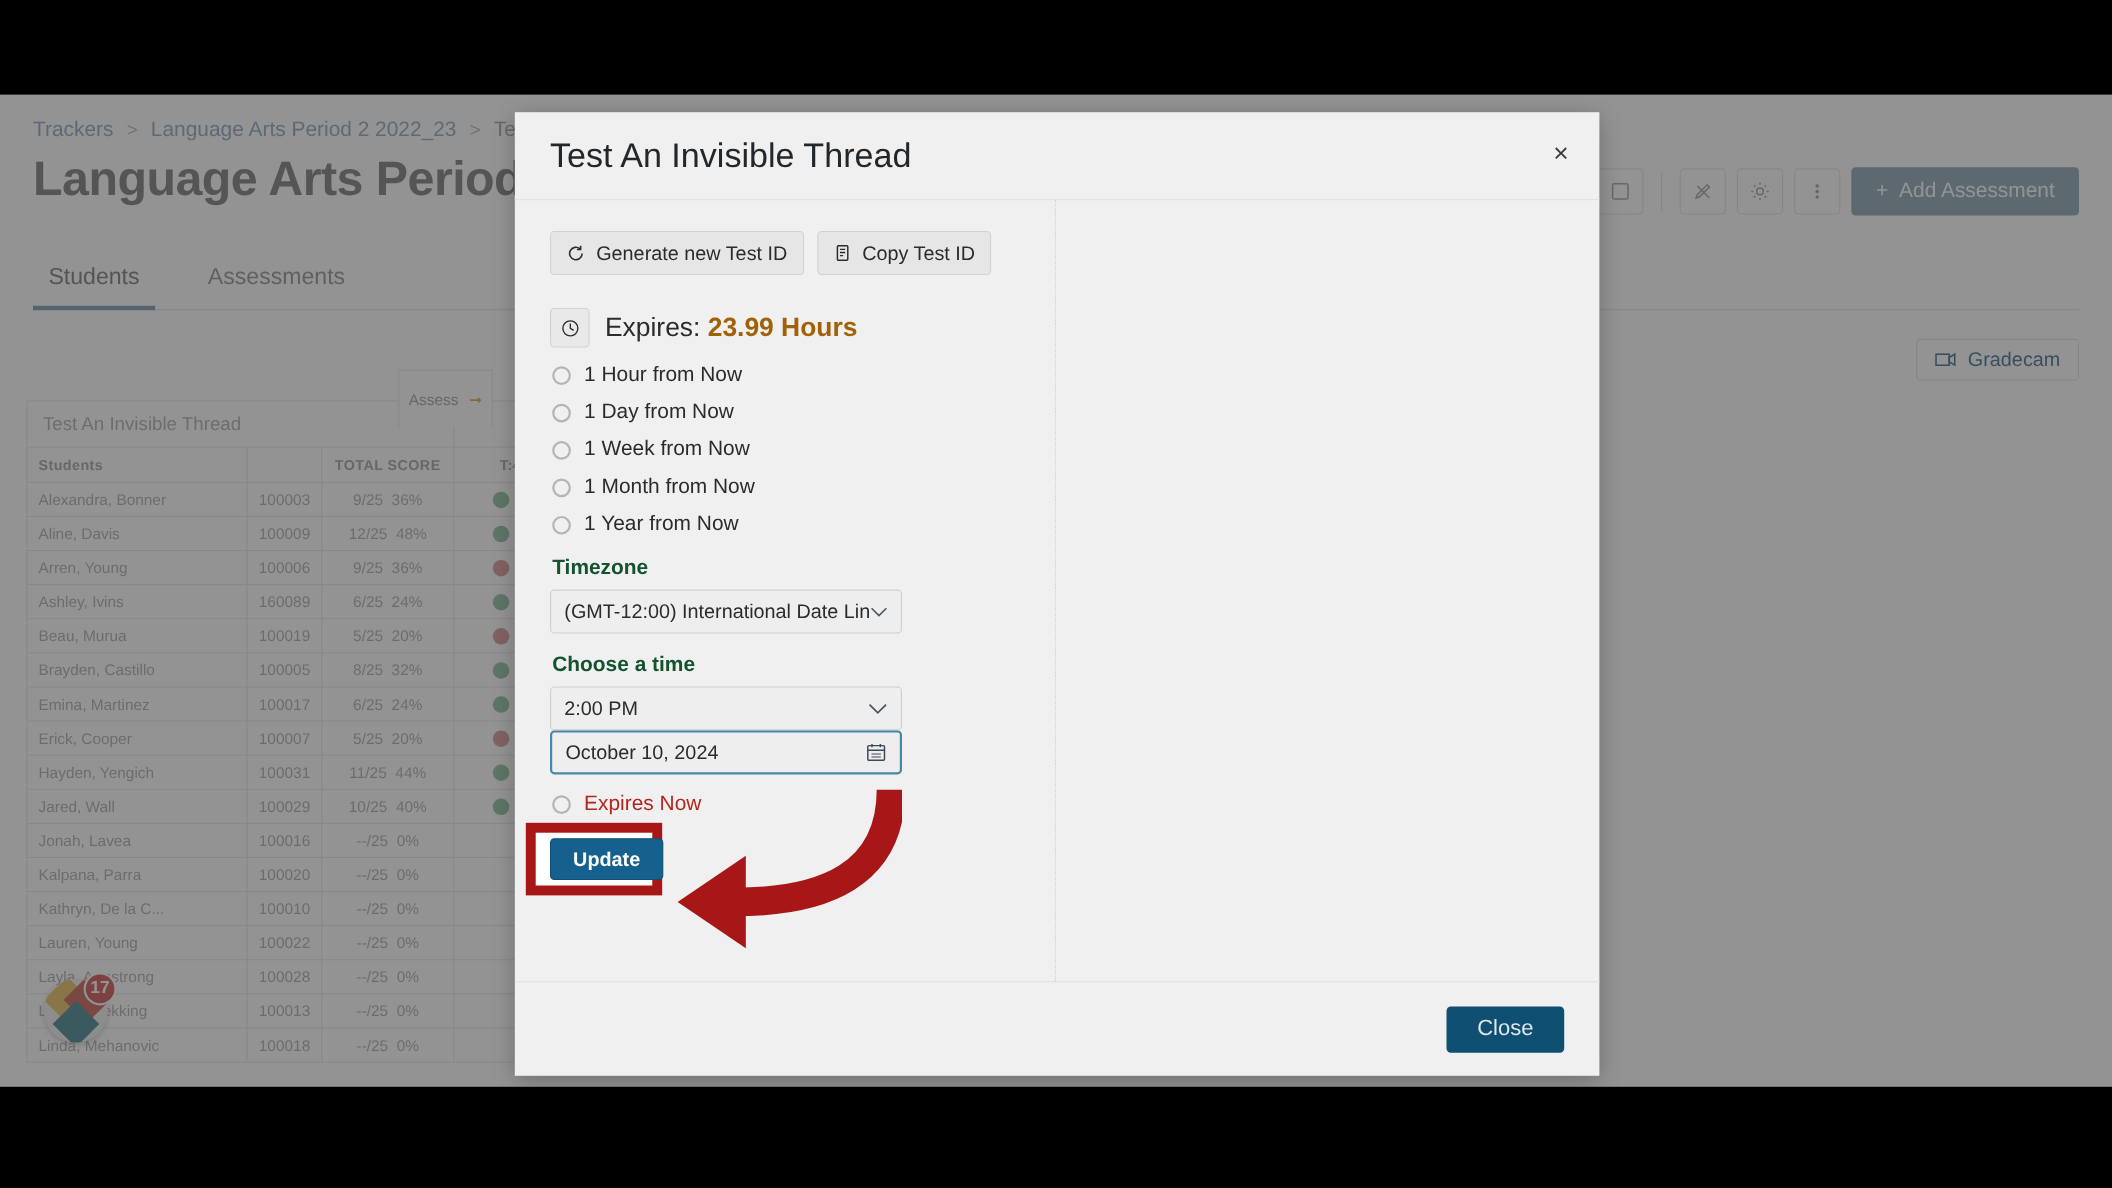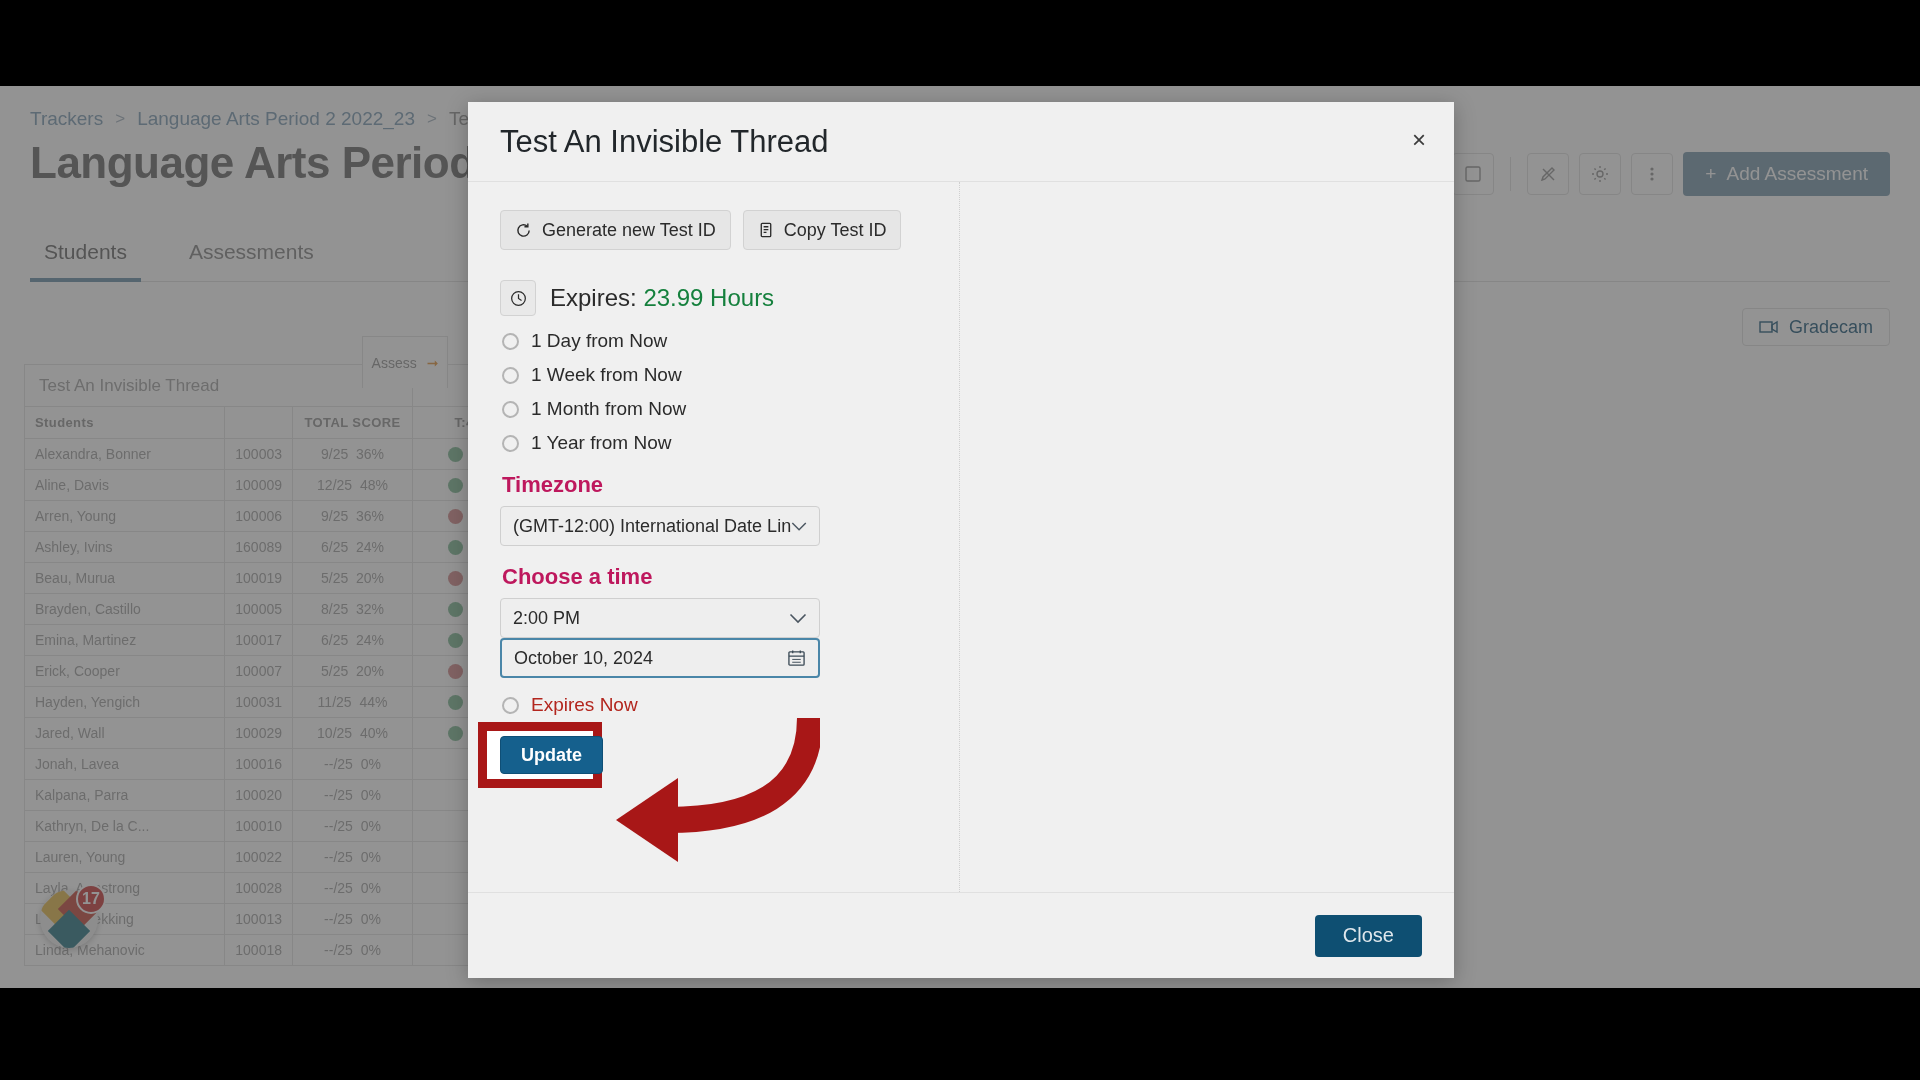--- a/index.html
+++ b/index.html
@@ -187,32 +187,32 @@
     height: 40px; padding: 0 14px; font-size: 18px; color:#2b2b2b;
     display:flex; align-items:center; gap: 10px;
   }
 
   .expires-row { display:flex; align-items:center; gap: 14px; margin-bottom: 14px; }
   .clock-box {
     width: 36px; height: 36px; border:1px solid #d2d2d2; border-radius:4px; background:#e9e9e9;
     display:flex; align-items:center; justify-content:center;
   }
   .expires-label { font-size: 24px; color:#2b2b2b; }
-  .expires-val { color: #15803d; font-weight: normal; }
+  .expires-val { color: #a16207; font-weight: bold; }
 
   .radio-line { display:flex; align-items:center; gap: 12px; margin: 12px 0 12px 2px; }
   .radio {
     width: 17px; height: 17px; border-radius:50%;
     border: 2px solid #b4b4b4; background:#f0f0f0; flex: none;
   }
   .radio.sel { border: 5px solid #15202b; background: #f0f0f0; }
   .radio-label { font-size: 19px; color:#2b2b2b; }
   .radio-label.danger { color: #b3261e; }
 
-  .field-label { font-size: 22px; font-weight: bold; color:#be185d; margin: 18px 0 8px 2px; }
+  .field-label { font-size: 19px; font-weight: bold; color:#14532d; margin: 18px 0 8px 2px; }
   .select-box {
     width: 320px; height: 40px; background:#eeeeee;
     border: 1px solid #cfcfcf; border-radius: 4px;
     display:flex; align-items:center; padding: 0 12px;
     font-size: 18px; color:#2b2b2b; position:relative;
   }
   .select-box.focus { border: 2px solid #4a86a8; }
   .select-box .txt { overflow:hidden; white-space:nowrap; }
   .chev { margin-left:auto; }
   .cal-ico { margin-left:auto; color:#3b4a56; }
@@ -540,20 +540,24 @@
                 <path d="M10 5.4V10l3.2 2"></path>
             </svg>
           </div>
           <div class="expires-label">
             <span>Expires:</span>
             <span class="expires-val">23.99 Hours</span>
           </div>
         </div>
 
         <div id="radio-list">
+            <div class="radio-line">
+              <span class="radio"></span>
+              <span class="radio-label">1 Hour from Now</span>
+            </div>
             <div class="radio-line">
               <span class="radio"></span>
               <span class="radio-label">1 Day from Now</span>
             </div>
             <div class="radio-line">
               <span class="radio"></span>
               <span class="radio-label">1 Week from Now</span>
             </div>
             <div class="radio-line">
               <span class="radio"></span>

